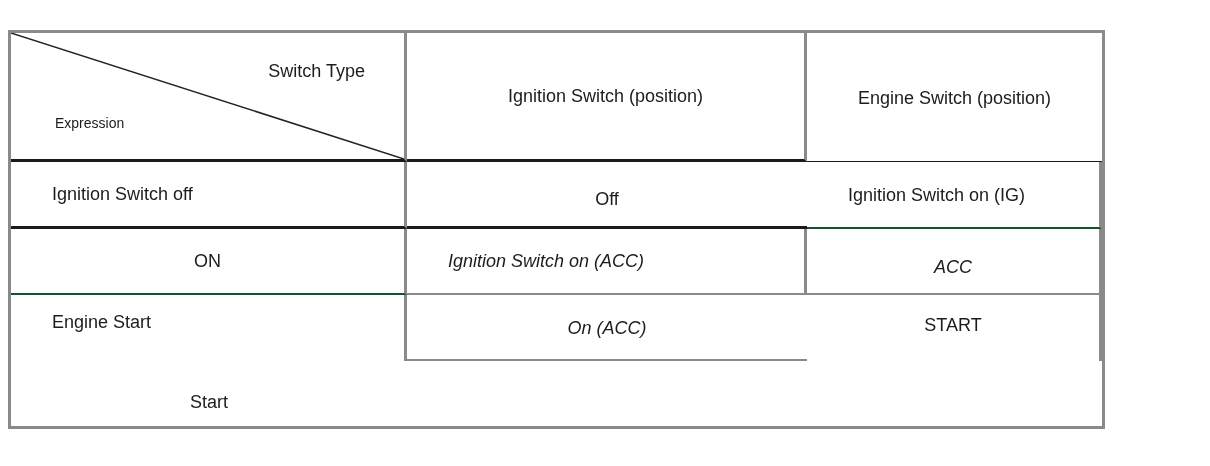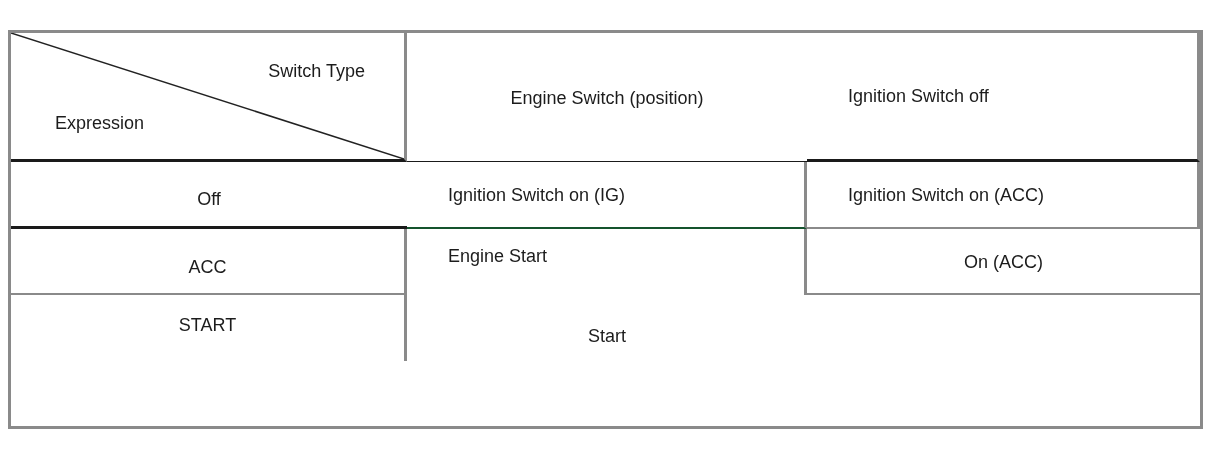--- a/index.html
+++ b/index.html
@@ -12,21 +12,21 @@
     height: 466px;
     position: relative;
     font-family: "Liberation Sans", "DejaVu Sans", sans-serif;
     color: #1c1c1c;
     overflow: hidden;
   }
   .switch-table {
     position: absolute;
     left: 8px;
     top: 30px;
-    width: 1195px;
+    width: 1097px;
     height: 399px;
     box-sizing: border-box;
     border: 3px solid #8a8a8a;
     display: grid;
     grid-template-columns: 396px 400px 1fr;
     grid-template-rows: 129px 67px 66px 66px 1fr;
     background: #ffffff;
   }
   .cell {
     box-sizing: border-box;
@@ -37,64 +37,66 @@
     position: relative;
     background: #ffffff;
   }
   
   .c1, .c2 { border-right: 3px solid #8a8a8a; }
   
   .r0 { border-bottom: 3px solid #1a1a1a; }
   .r1 { border-bottom: 3px solid #1a1a1a; }
   
   .r2 { border-bottom: 2px solid #14532d; }
-  .r3 { border-bottom: 2px solid #8a8a8a; }
+  .r3 { border-bottom: 2px solid #8a8a8a; font-style: italic; }
 
   .corner-cell { display: block; }
   .corner-cell svg {
     position: absolute;
     left: 0; top: 0;
     width: 100%; height: 100%;
     display: block;
   }
   .corner-top-label {
     position: absolute;
     top: 27px;
     right: 39px;
     font-size: 18px;
   }
   .corner-bottom-label {
     position: absolute;
     top: 79px;
     left: 44px;
-    font-size: 18px;
+    font-size: 14px;
   }
   .center { justify-content: center; text-align: center; }
   .expr { padding-left: 41px; }
 </style>
 </head>
 <body>
 
 <div class="switch-table">
 
   <div class="cell corner-cell c1 r0">
     <svg viewBox="0 0 396 129" preserveAspectRatio="none">
       <line x1="0" y1="0" x2="396" y2="129" stroke="#222222" stroke-width="1.5" vector-effect="non-scaling-stroke"></line>
     </svg>
     <span class="corner-top-label">Switch Type</span>
     <span class="corner-bottom-label">Expression</span>
   </div>
+  <div class="cell center c2 r0">Ignition Switch (position)</div>
   <div class="cell center c3 r0" style="transform: translateY(2px);">Engine Switch (position)</div>
 
   <div class="cell expr c1 r1">Ignition Switch off</div>
   <div class="cell center c3 r1">
       <span style="transform: translateY(5px);">Off</span>
     </div>
 
   <div class="cell expr c1 r2">Ignition Switch on (IG)</div>
+  <div class="cell center c2 r2">ON</div>
 
   <div class="cell expr c1 r3">Ignition Switch on (ACC)</div>
   <div class="cell center c2 r3">
       <span style="transform: translateY(3px); margin-top: 6px;">ACC</span>
     </div>
   <div class="cell expr c1 r4">
       <span style="transform: translateY(-6px);">Engine Start</span>
     </div>
 
   <div class="cell center c3 r3">

